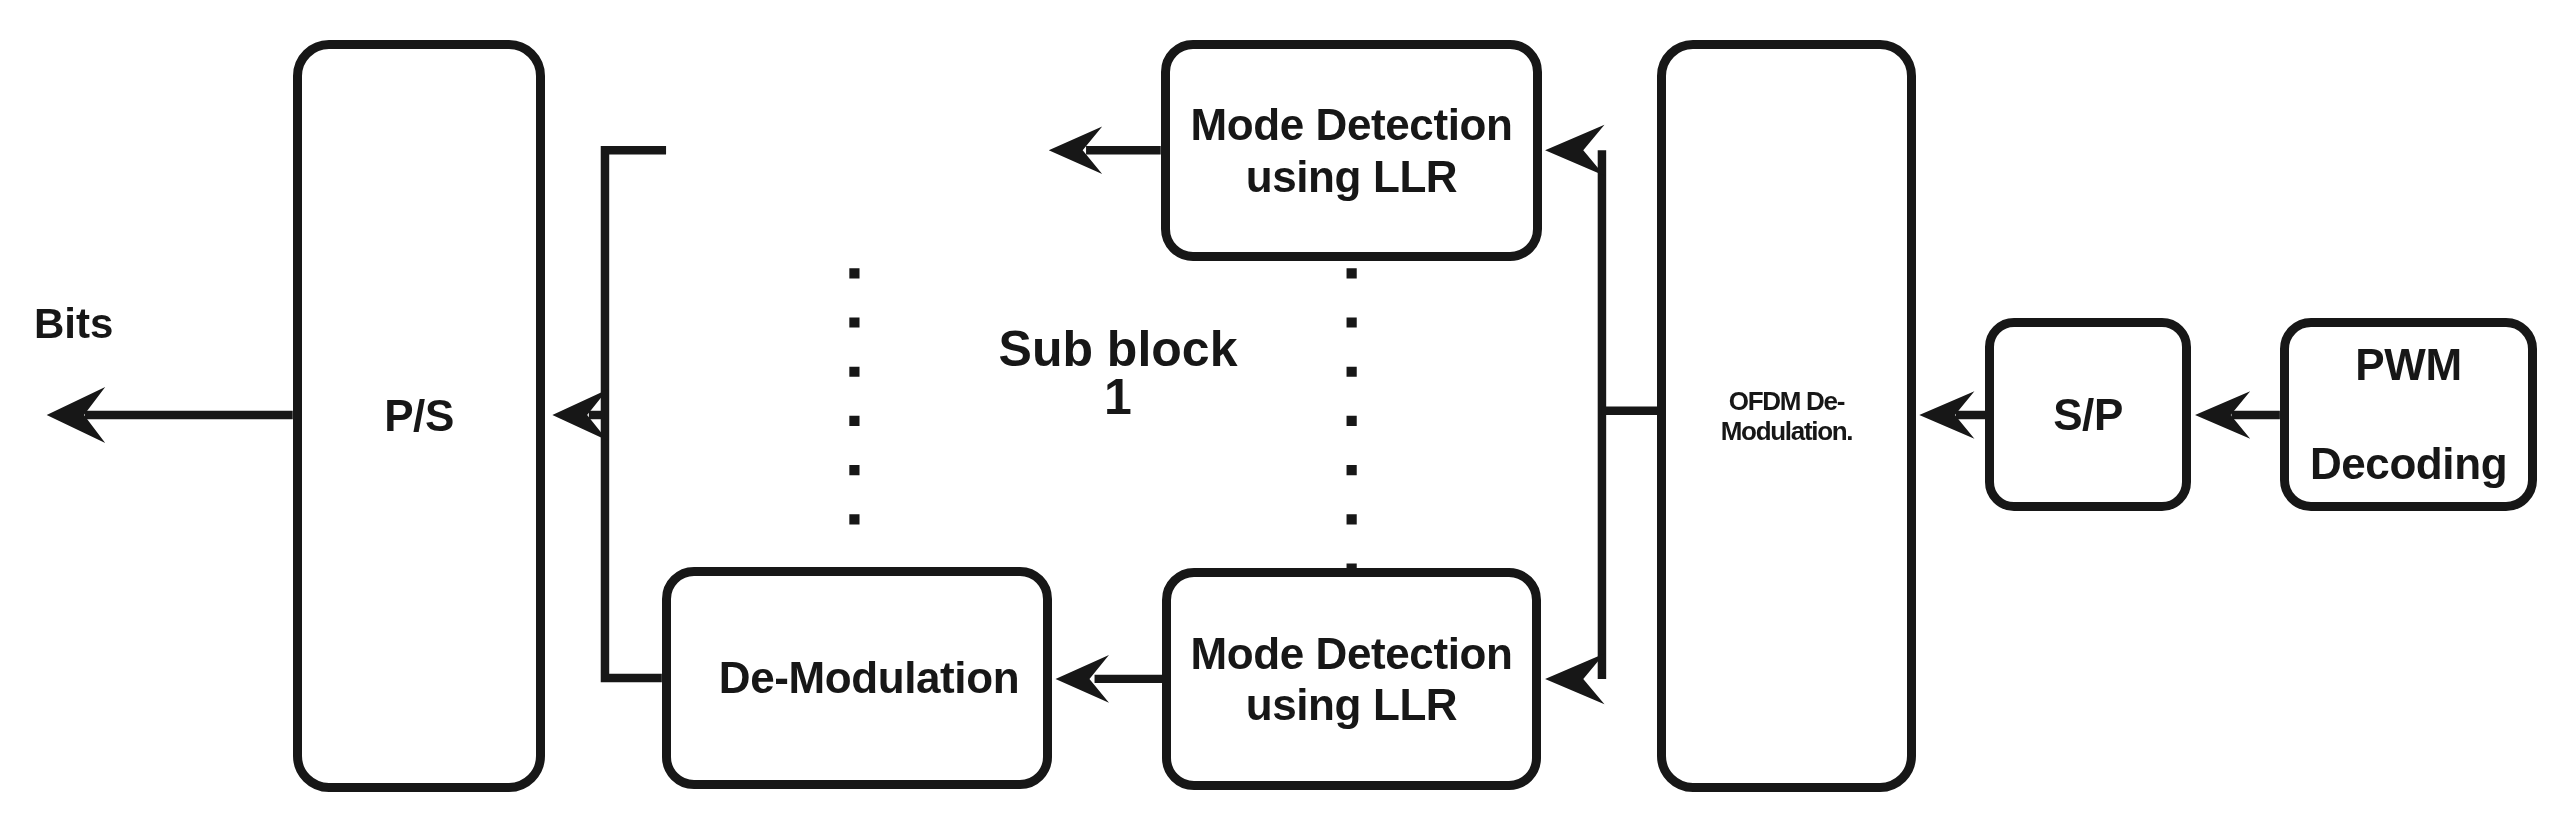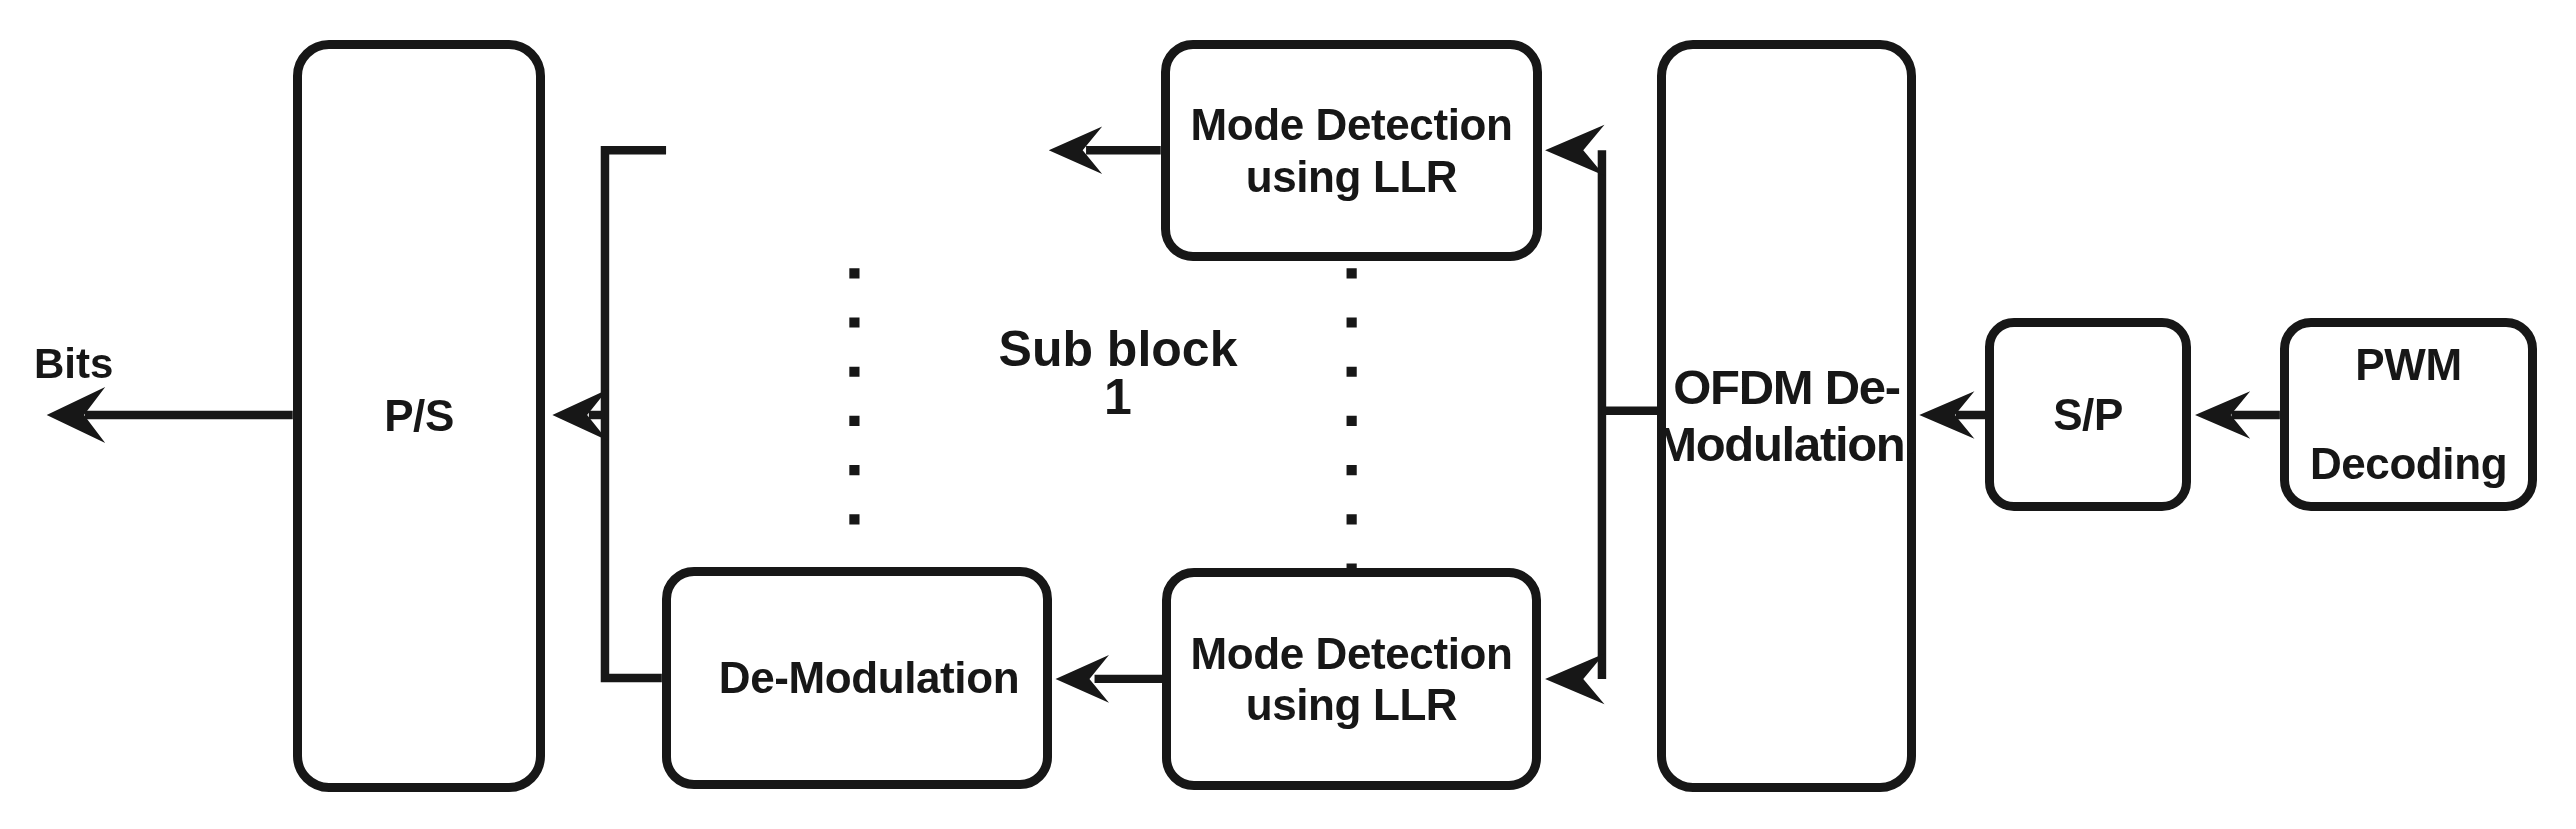--- a/index.html
+++ b/index.html
@@ -54,34 +54,33 @@
     font-size:44px;
     line-height:1.16;
     letter-spacing:-0.4px;
   }
   .box span{display:block;white-space:nowrap;}
   .box.ps        {left:293px;  top:40px;  width:252px; height:752px; border-radius:36px;}
   .box.dm1       {left:666px;  top:42px;  width:379px; height:219px; border-radius:32px;}
   .box.dm2       {left:662px;  top:567px; width:390px; height:222px; border-radius:32px;padding-left:24px;}
   .box.md1       {left:1161px; top:40px;  width:381px; height:221px; border-radius:32px;}
   .box.md2       {left:1162px; top:568px; width:379px; height:222px; border-radius:32px;}
-  .box.ofdm      {left:1657px; top:40px;  width:259px; height:752px; border-radius:36px; font-size:49px; letter-spacing:-1.3px;}
+  .box.ofdm      {left:1657px; top:40px;  width:259px; height:752px; border-radius:36px; font-size:26px; letter-spacing:-1.3px;}
   .box.sp        {left:1985px; top:318px; width:206px; height:193px; border-radius:29px;justify-content:center;}
   .box.pwm       {left:2280px; top:318px; width:257px; height:193px; border-radius:31px; line-height:1.28;gap:43px;}
   .float-label{
     position:absolute;
     font-weight:bold;
     text-align:center;
     line-height:1.2;
   }
   .bits-label{
     left:34px; top:299px;
     font-size:42px;
     text-align:left;
-    margin-top:40px;
   }
   .sub-label{
     left:1118px;
     transform:translateX(-50%);
     font-size:50px;
     line-height:48px;
     white-space:pre-line;
   }
   .sub1{top:277px;}
   .subg{top:494px;}

